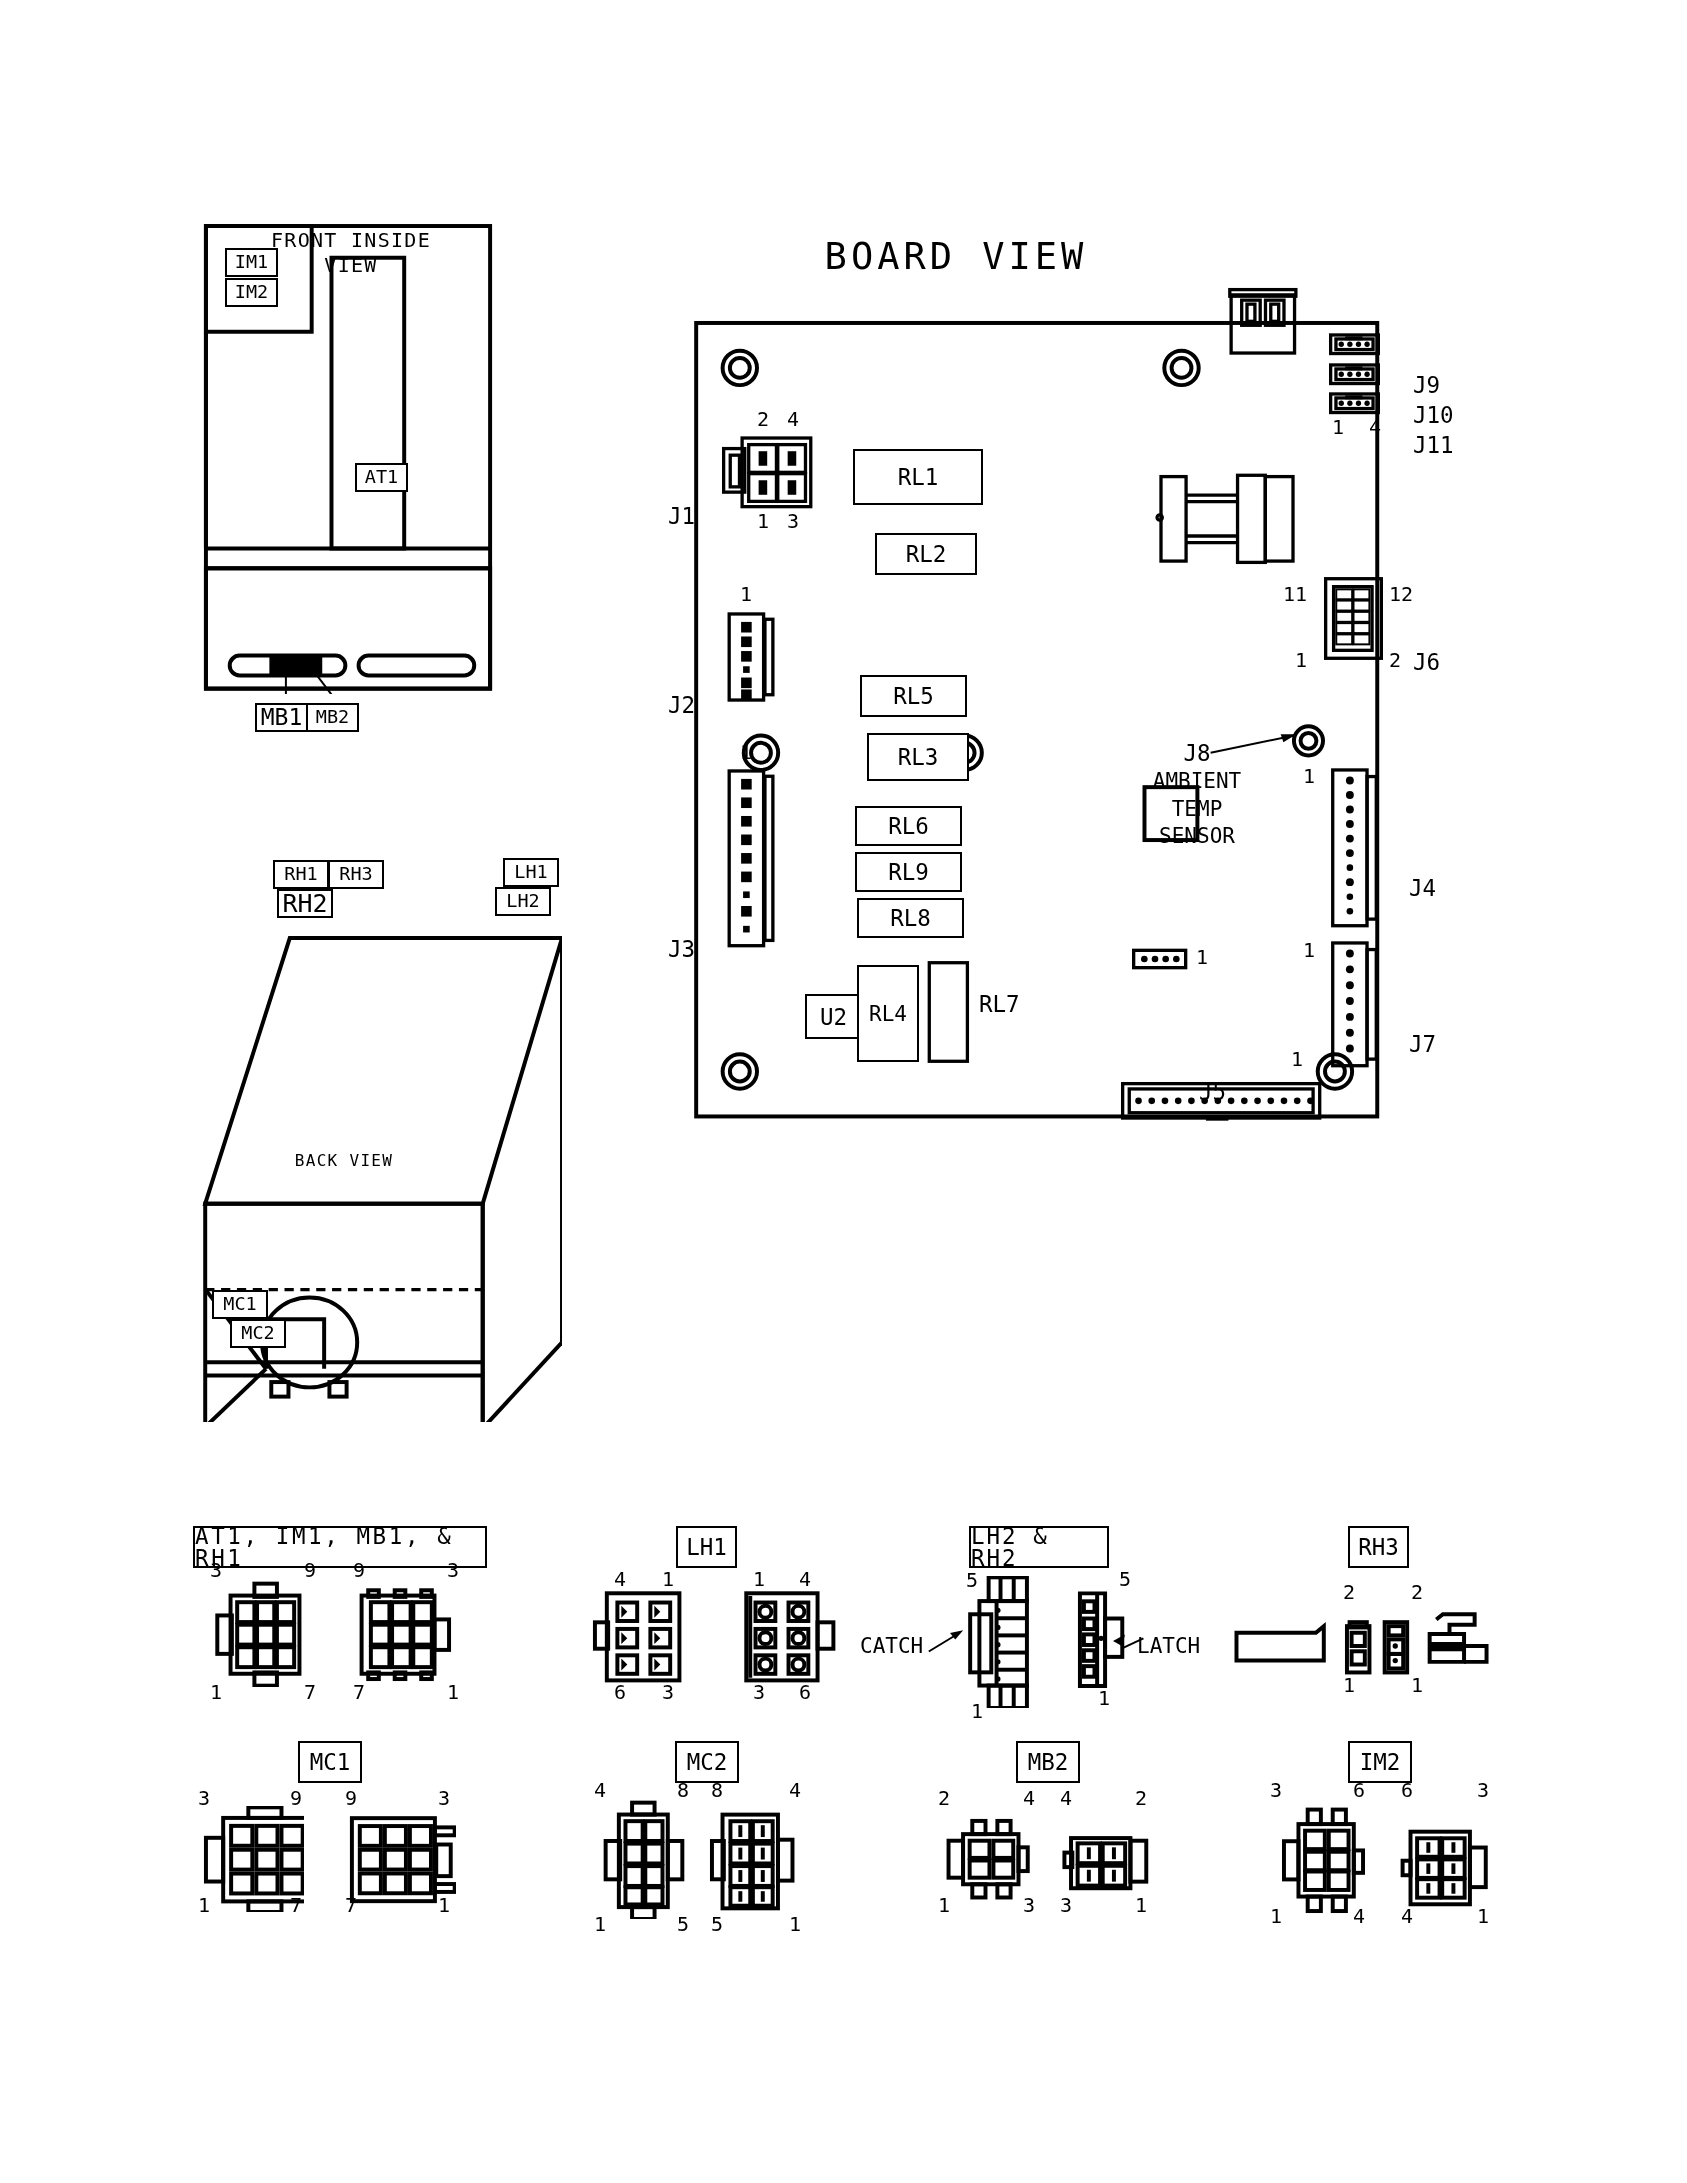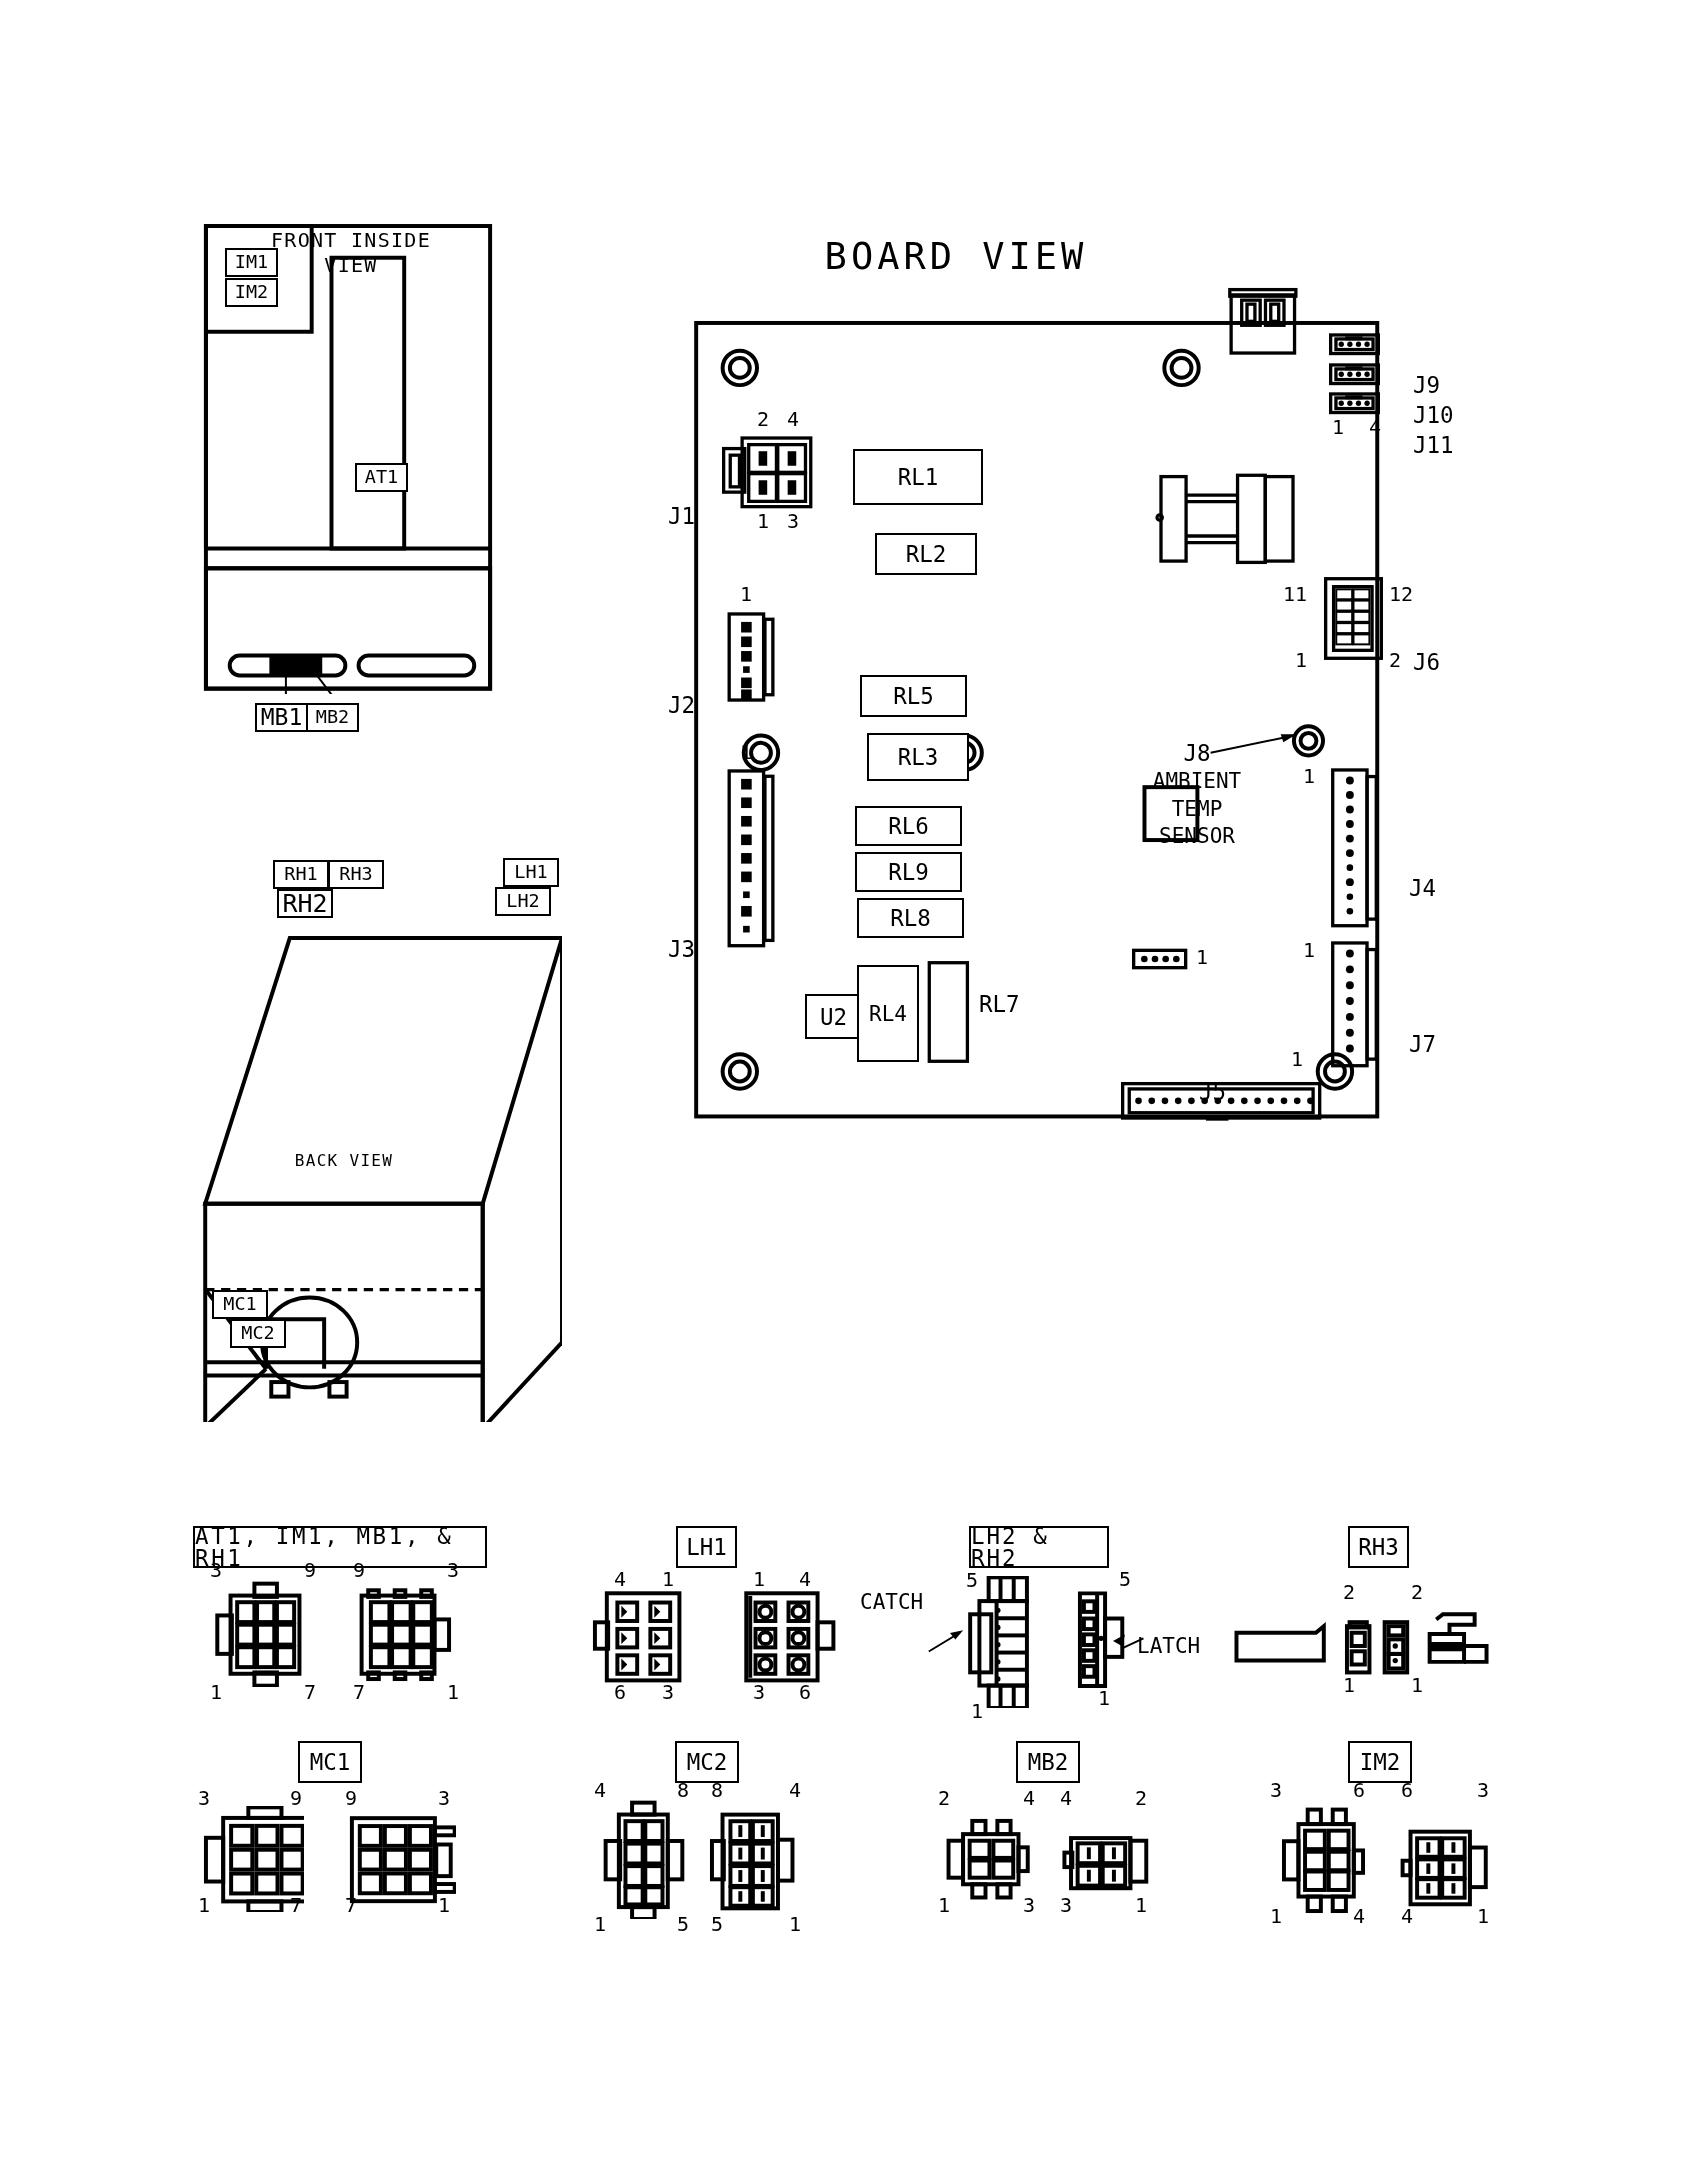--- a/index.html
+++ b/index.html
@@ -533,21 +533,21 @@
   <g fill="#000">
     <circle cx="68" cy="52" r="4"></circle>
         <circle cx="68" cy="78" r="4"></circle>
     <circle cx="68" cy="104" r="4"></circle>
         <circle cx="68" cy="130" r="4"></circle>
         <circle cx="68" cy="156" r="4"></circle>
   </g>
 </svg>
 <div class="t pin" style="left:966px;top:1568px;">5</div>
 <div class="t pin" style="left:971px;top:1699px;">1</div>
-<div class="t" style="left:860px;top:1590px;font-size:21px;text-align:right;">CATCH</div>
+<div class="t" style="left:860px;top:1634px;font-size:21px;text-align:right;">CATCH</div>
 <svg class="abs" style="left:926px;top:1629px;" width="40" height="26.5" viewBox="0 0 60 40">
   <line x1="4" y1="34" x2="50" y2="6" stroke="#000" stroke-width="3"></line>
   <polygon points="56,2 36,6 44,16" fill="#000"></polygon>
 </svg>
 
 <svg class="abs" style="left:1072px;top:1588px;" width="86" height="106" viewBox="0 0 130 160">
   <g fill="none" stroke="#000" stroke-width="6">
     <path d="M 12 8 L 50 8 L 50 148 L 12 148 Z"></path>
     <line x1="38" y1="8" x2="38" y2="148"></line>
     <rect x="50" y="46" width="26" height="58"></rect>

